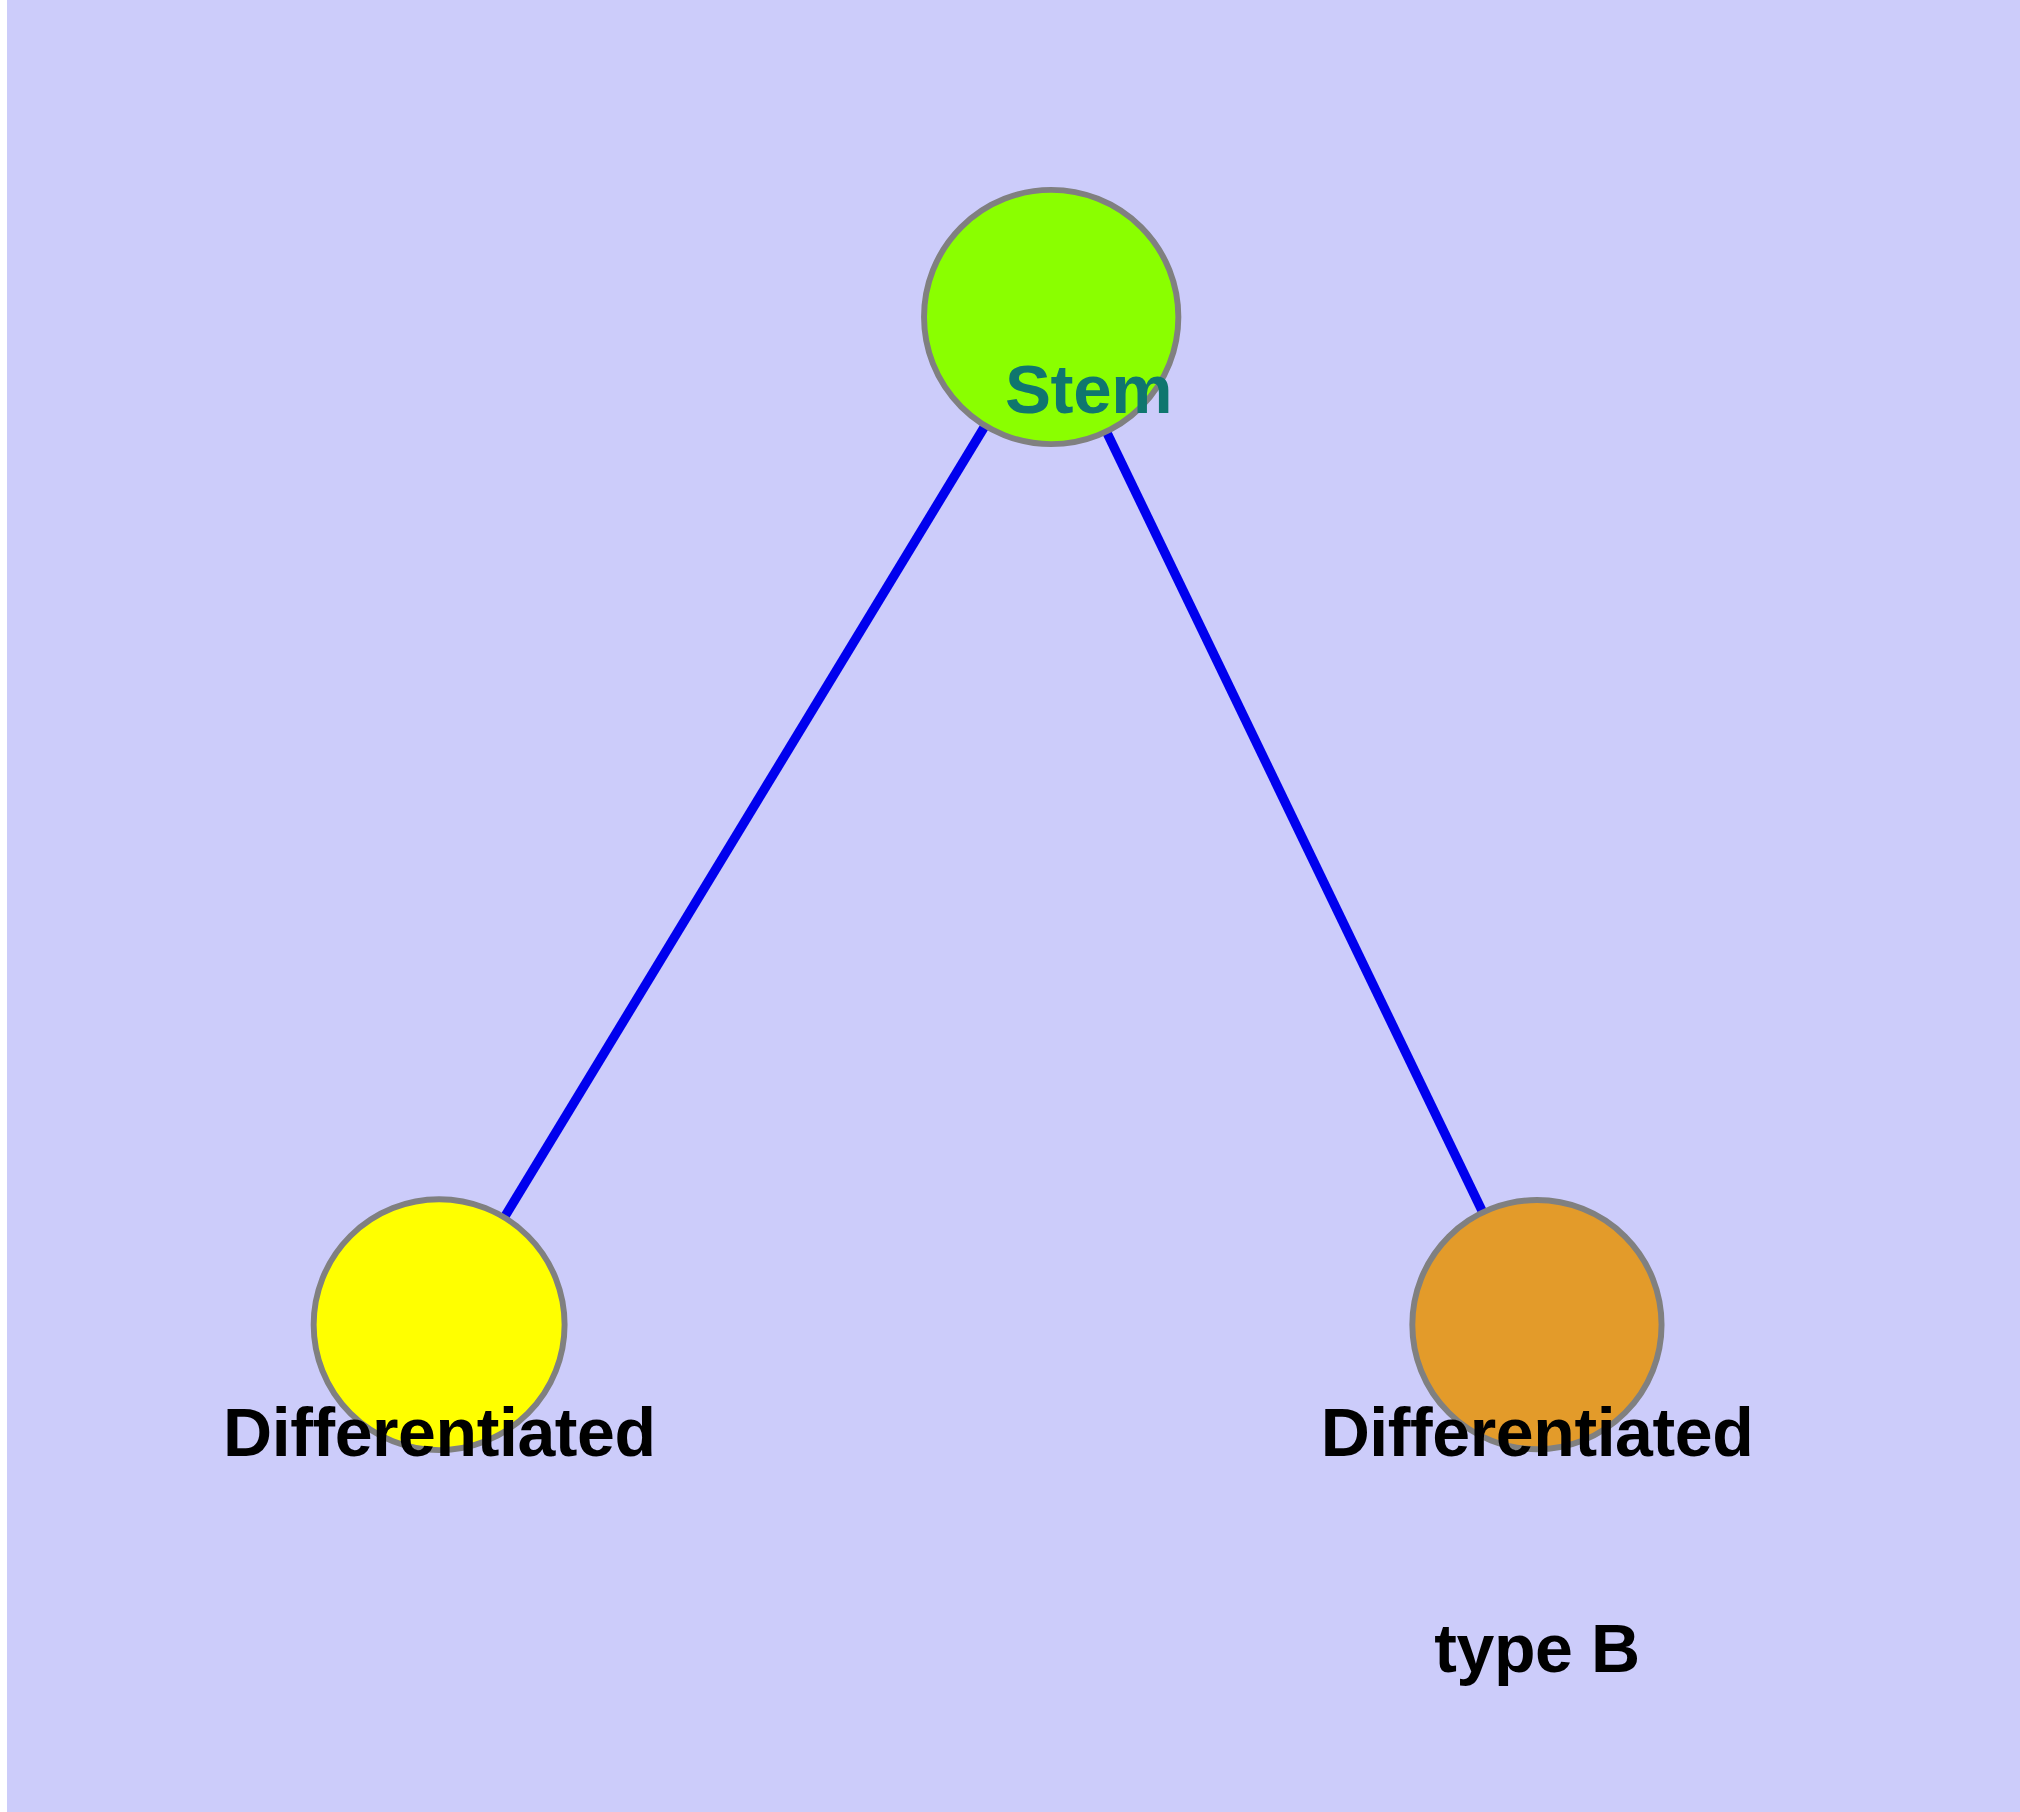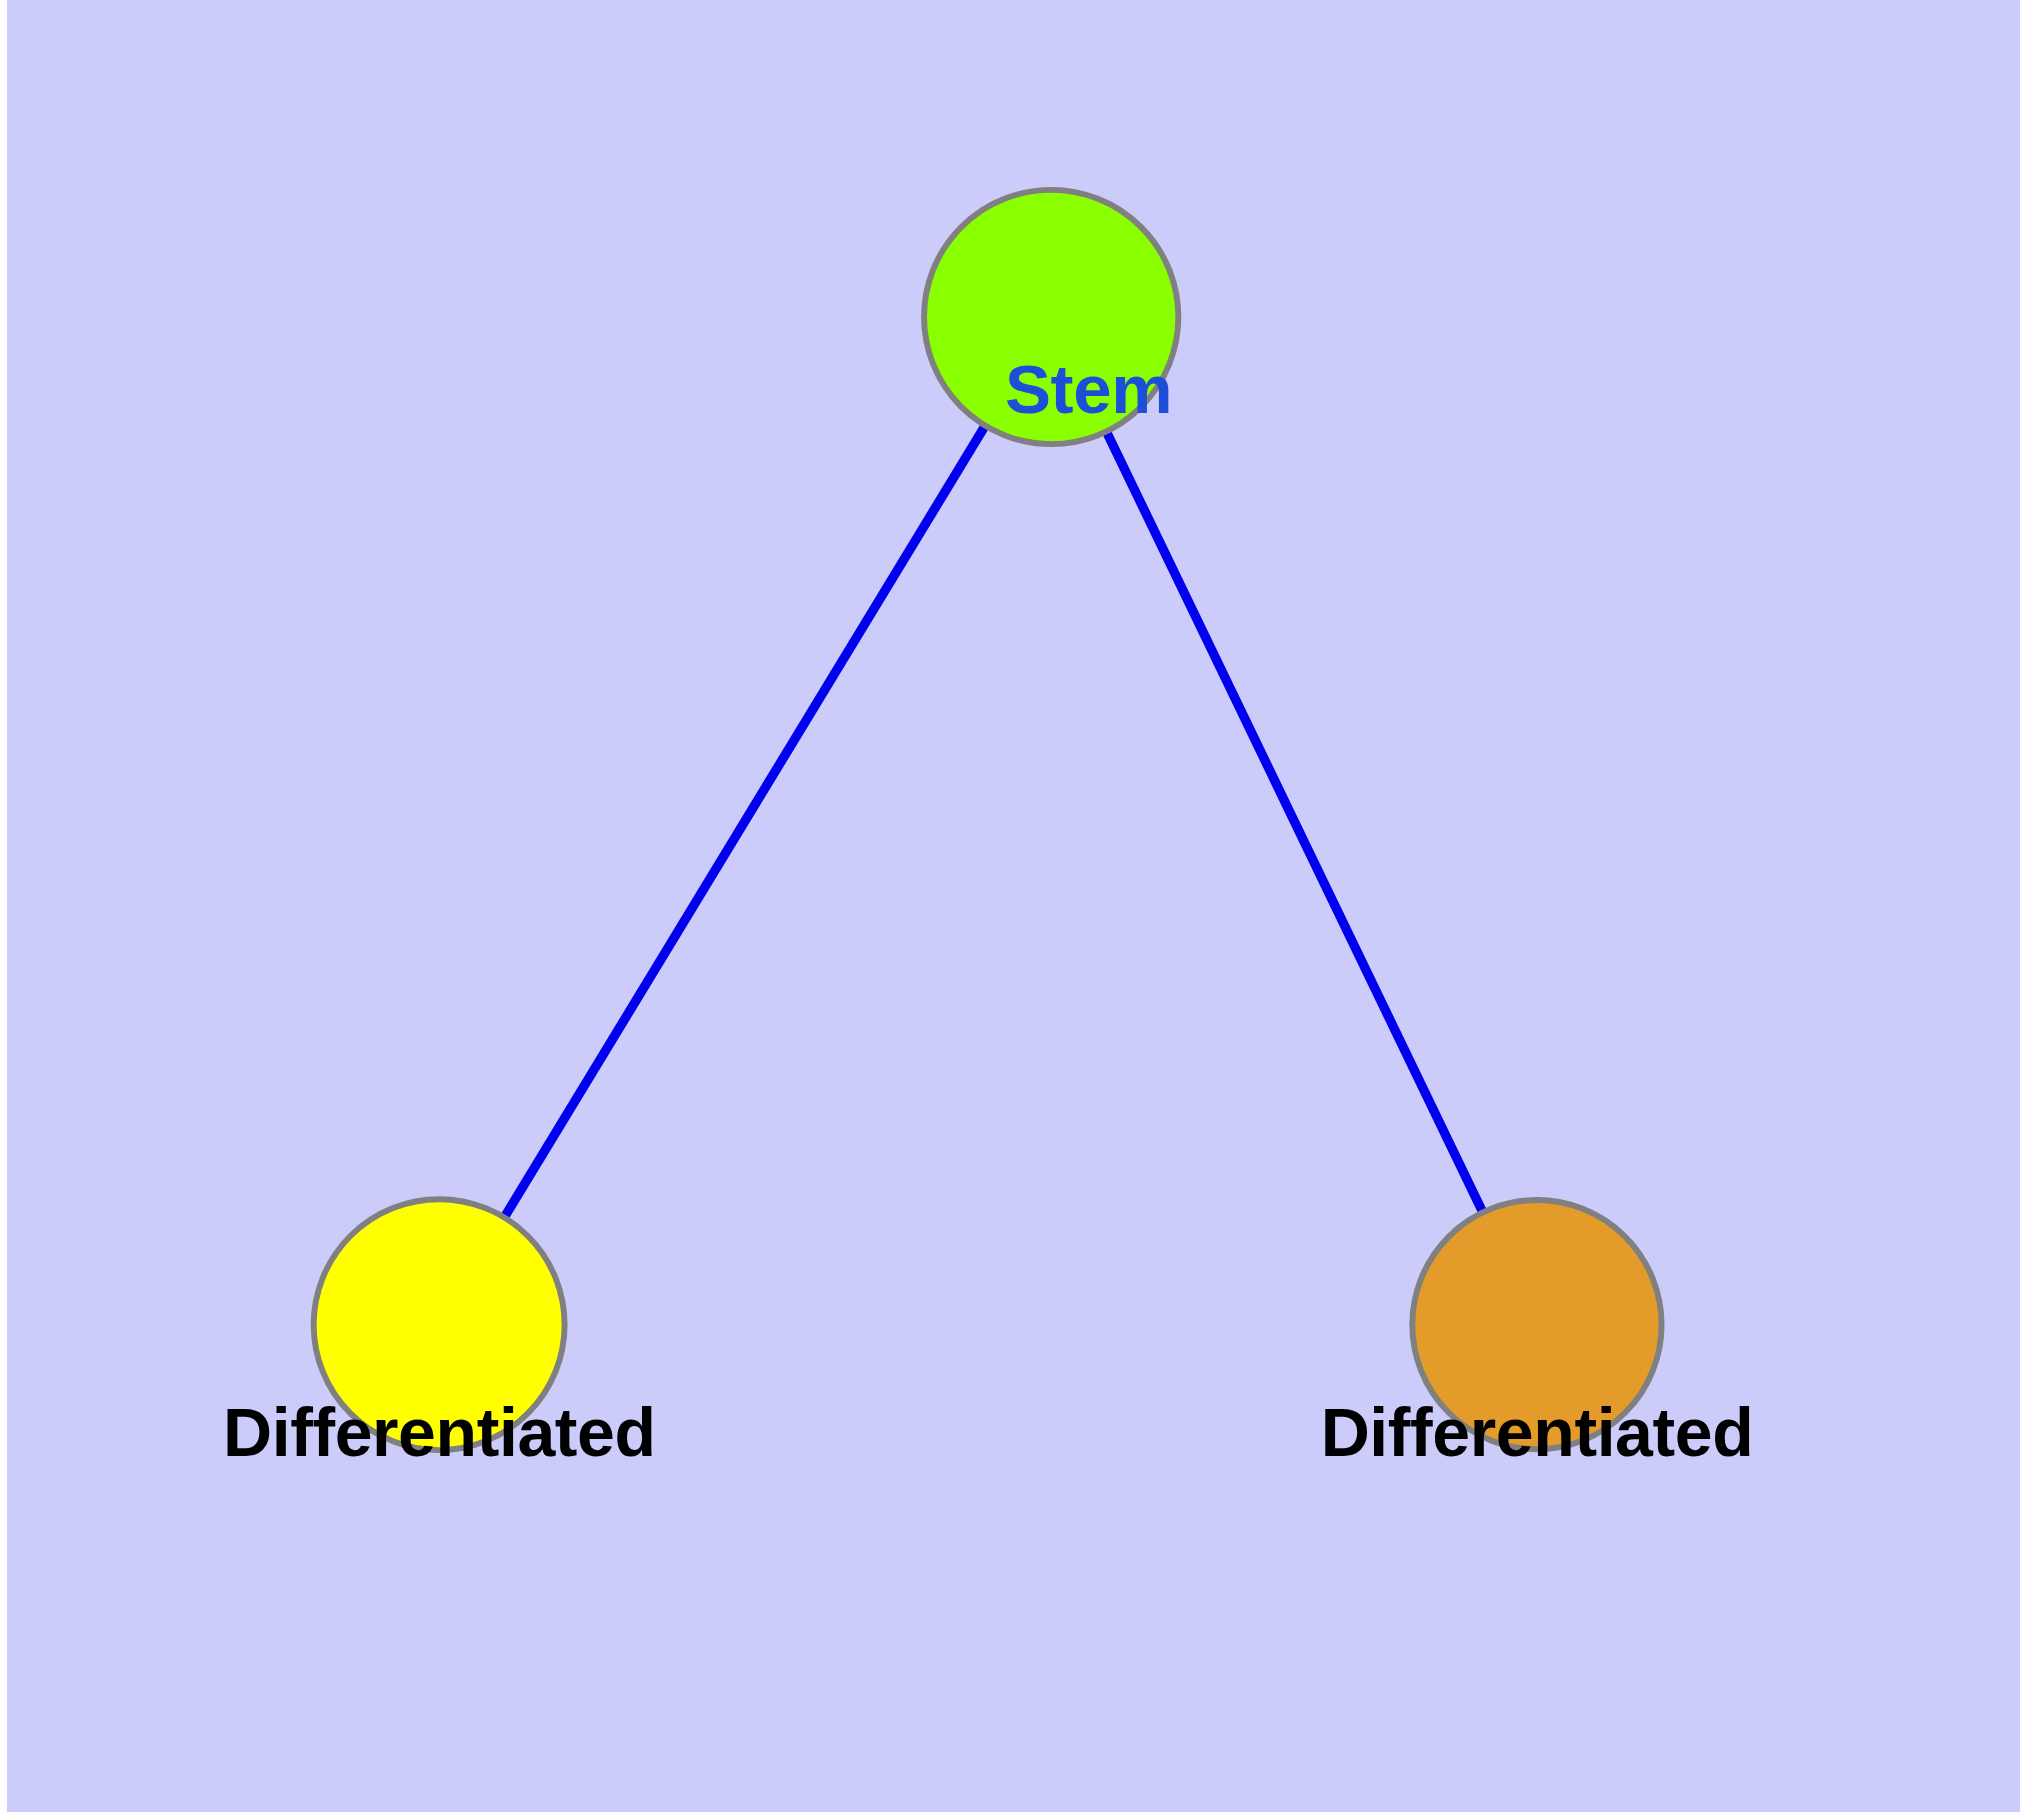--- a/index.html
+++ b/index.html
@@ -71,26 +71,27 @@
       <line class="edge-line" x1="1302.5153700293881" y1="503.72212035766563" x2="1751.787033512891" y2="1435.9804238164525" stroke="#0000ee" stroke-width="11"></line>
     </g>
 
     <g>
       <circle class="node-circle" cx="1240" cy="374" r="150" fill="#8aff00" stroke="#808080"></circle>
       <circle class="node-circle" cx="518" cy="1563" r="148" fill="#ffff00" stroke="#808080"></circle>
       <circle class="node-circle" cx="1813" cy="1563" r="147" fill="#e39b2a" stroke="#808080"></circle>
     </g>
   </svg>
 
-  <div id="label-stem" class="node-label" style="left: 627px; top: 280px; width: 848px; color: #1d4ed8;">
+  <div id="label-stem" class="node-label" style="left: 627px; top: 280px; width: 848px; color: #0f766e;">
     <span>Stem</span>
   </div>
 
   <div id="label-type-a" class="node-label" style="left: 15.3px; top: 1252px; width: 848px; color: rgb(0, 0, 0);">
     <div>Differentiated</div>
   </div>
 
   <div id="label-type-b" class="node-label" style="left: 1113px; top: 1252px; width: 848px; color: rgb(0, 0, 0);">
     <div>Differentiated</div>
+    <div>type B</div>
   </div>
 
 </div>
 
 
 </body></html>

